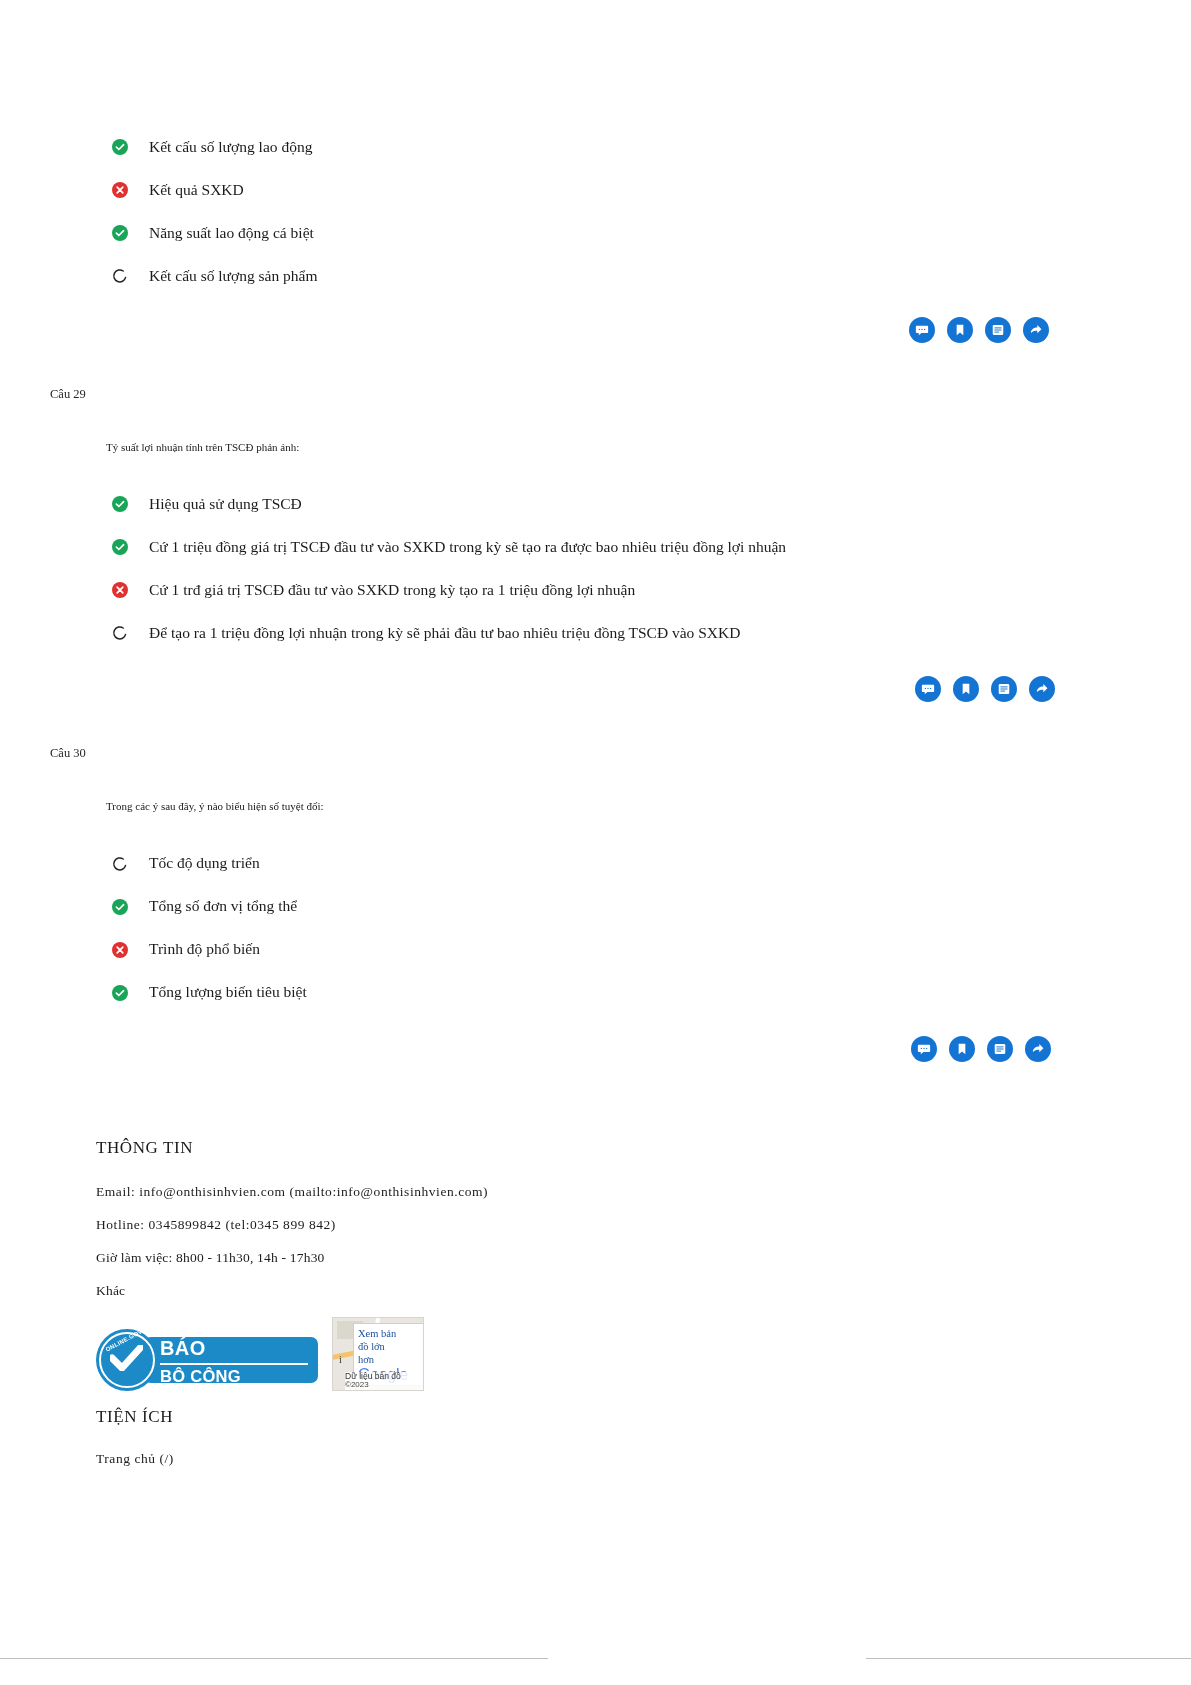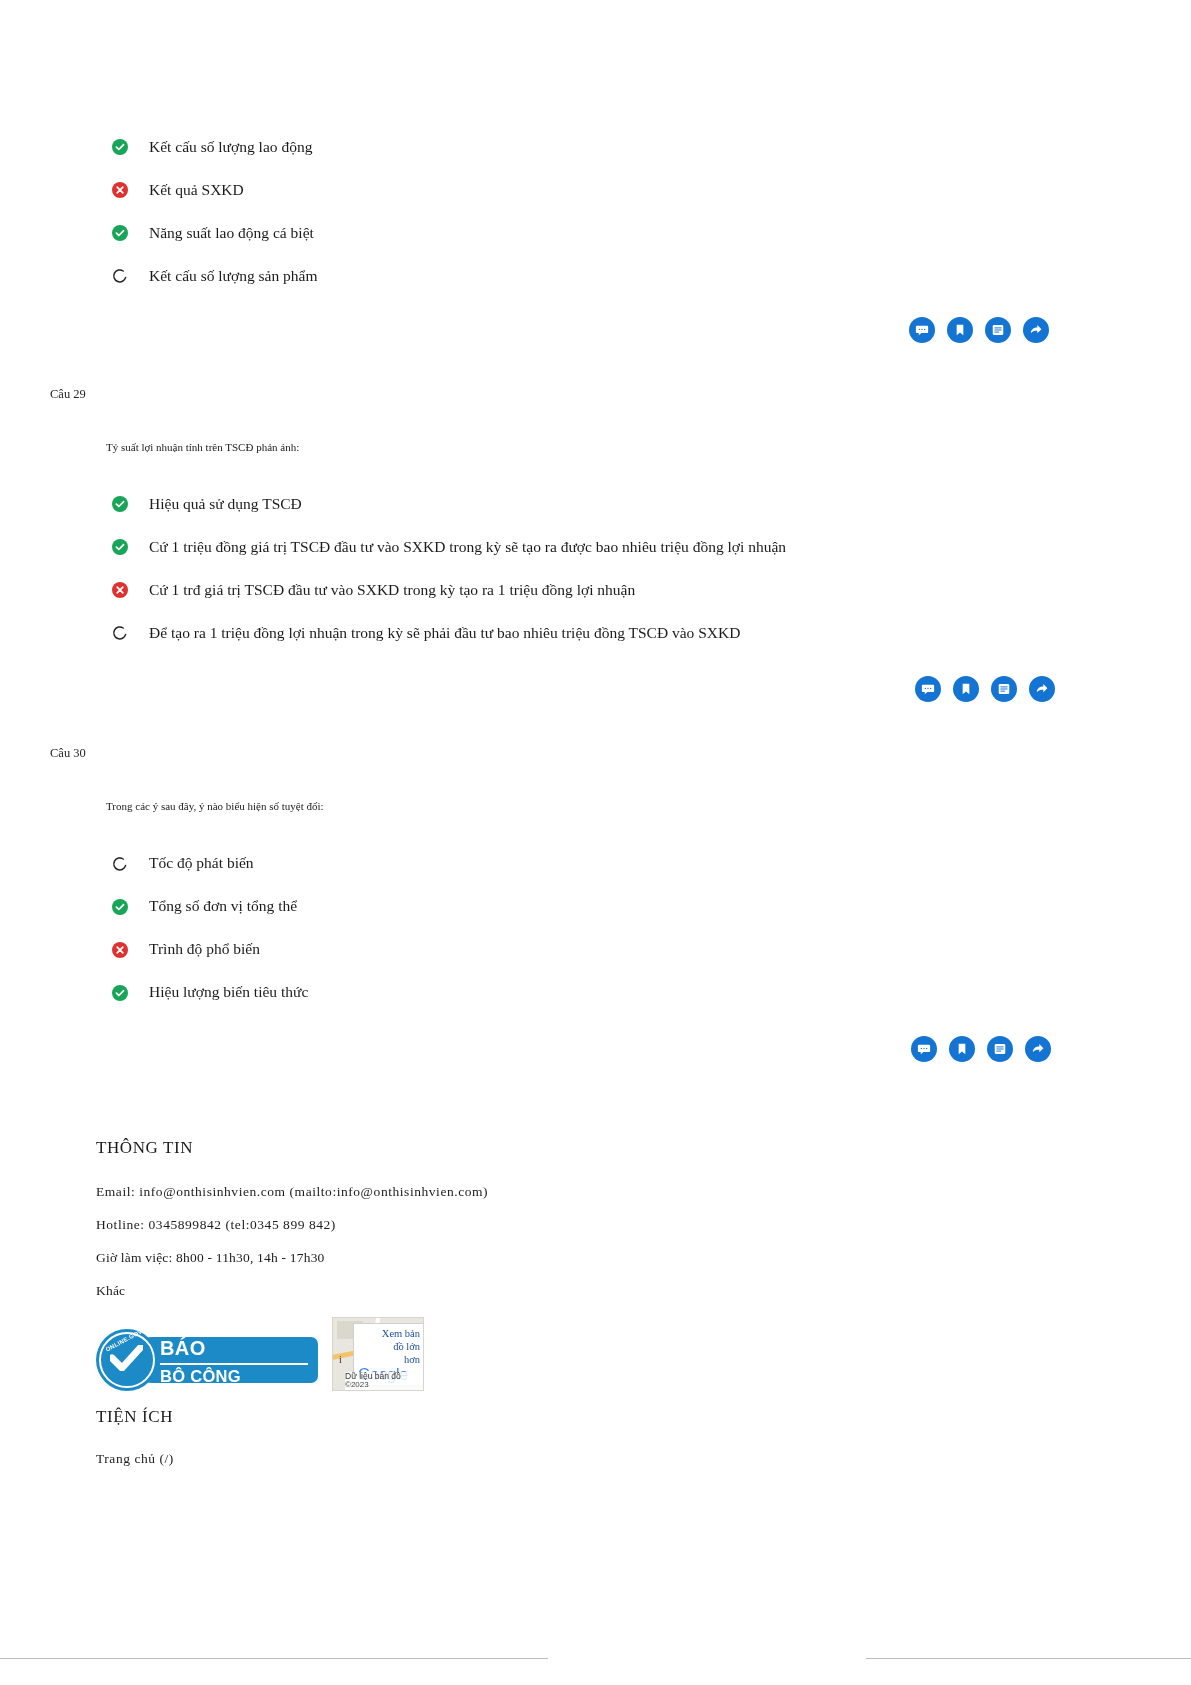--- a/index.html
+++ b/index.html
@@ -218,21 +218,20 @@
     background: #ffffff;
     border: 1px solid #cfcfcf;
     padding: 3px 4px 2px 4px;
     box-sizing: border-box;
   }
   .map-callout .cl {
     font-family: "Liberation Serif", serif;
     font-size: 10.5px;
     color: #1b4f9c;
     line-height: 1.25;
-    text-align: right;
   }
   .map-goog {
     font-family: "Liberation Sans", sans-serif;
     font-size: 16px;
     color: #4285f4;
     line-height: 1;
     margin-top: 1px;
     letter-spacing: -0.3px;
   }
   .map-foot {
@@ -444,21 +443,21 @@
     <div class="q-label">Câu 30</div>
     <div class="q-text">Trong các ý sau đây, ý nào biểu hiện số tuyệt đối:</div>
 
     <div class="options">
       <div class="option-row">
         <span class="opt-icon">
           <svg width="16" height="16" viewBox="0 0 16 16">
               <path d="M13.6 9.4 A6 6 0 1 1 11.2 3.0" stroke="#222" stroke-width="1.5" fill="none" stroke-linecap="round"></path>
             </svg>
         </span>
-        <span class="opt-label">Tốc độ phát biến</span>
+        <span class="opt-label">Tốc độ dụng triển</span>
       </div>
       <div class="option-row">
         <span class="opt-icon">
           <svg width="16" height="16" viewBox="0 0 16 16">
               <circle cx="8" cy="8" r="8" fill="#18a558"></circle>
               <path d="M4.4 8.2 L6.8 10.5 L11.6 5.6" stroke="#fff" stroke-width="1.7" fill="none" stroke-linecap="round" stroke-linejoin="round"></path>
             </svg>
         </span>
         <span class="opt-label">Tổng số đơn vị tổng thể</span>
       </div>
@@ -471,21 +470,21 @@
         </span>
         <span class="opt-label">Trình độ phổ biến</span>
       </div>
       <div class="option-row">
         <span class="opt-icon">
           <svg width="16" height="16" viewBox="0 0 16 16">
               <circle cx="8" cy="8" r="8" fill="#18a558"></circle>
               <path d="M4.4 8.2 L6.8 10.5 L11.6 5.6" stroke="#fff" stroke-width="1.7" fill="none" stroke-linecap="round" stroke-linejoin="round"></path>
             </svg>
         </span>
-        <span class="opt-label">Hiệu lượng biến tiêu thức</span>
+        <span class="opt-label">Tổng lượng biến tiêu biệt</span>
       </div>
     </div>
 
     <div class="action-row" style="margin-top:32px;padding-right:158px;">
       <span class="action-btn">
         <svg width="14" height="14" viewBox="0 0 16 16">
             <path d="M2 3.2h12a1 1 0 0 1 1 1v6.1a1 1 0 0 1-1 1H7.3L4.3 14v-2.7H2a1 1 0 0 1-1-1V4.2a1 1 0 0 1 1-1z" fill="#fff"></path>
             <circle cx="5" cy="7.3" r="0.75" fill="#1474d4"></circle>
             <circle cx="8" cy="7.3" r="0.75" fill="#1474d4"></circle>
             <circle cx="11" cy="7.3" r="0.75" fill="#1474d4"></circle>

